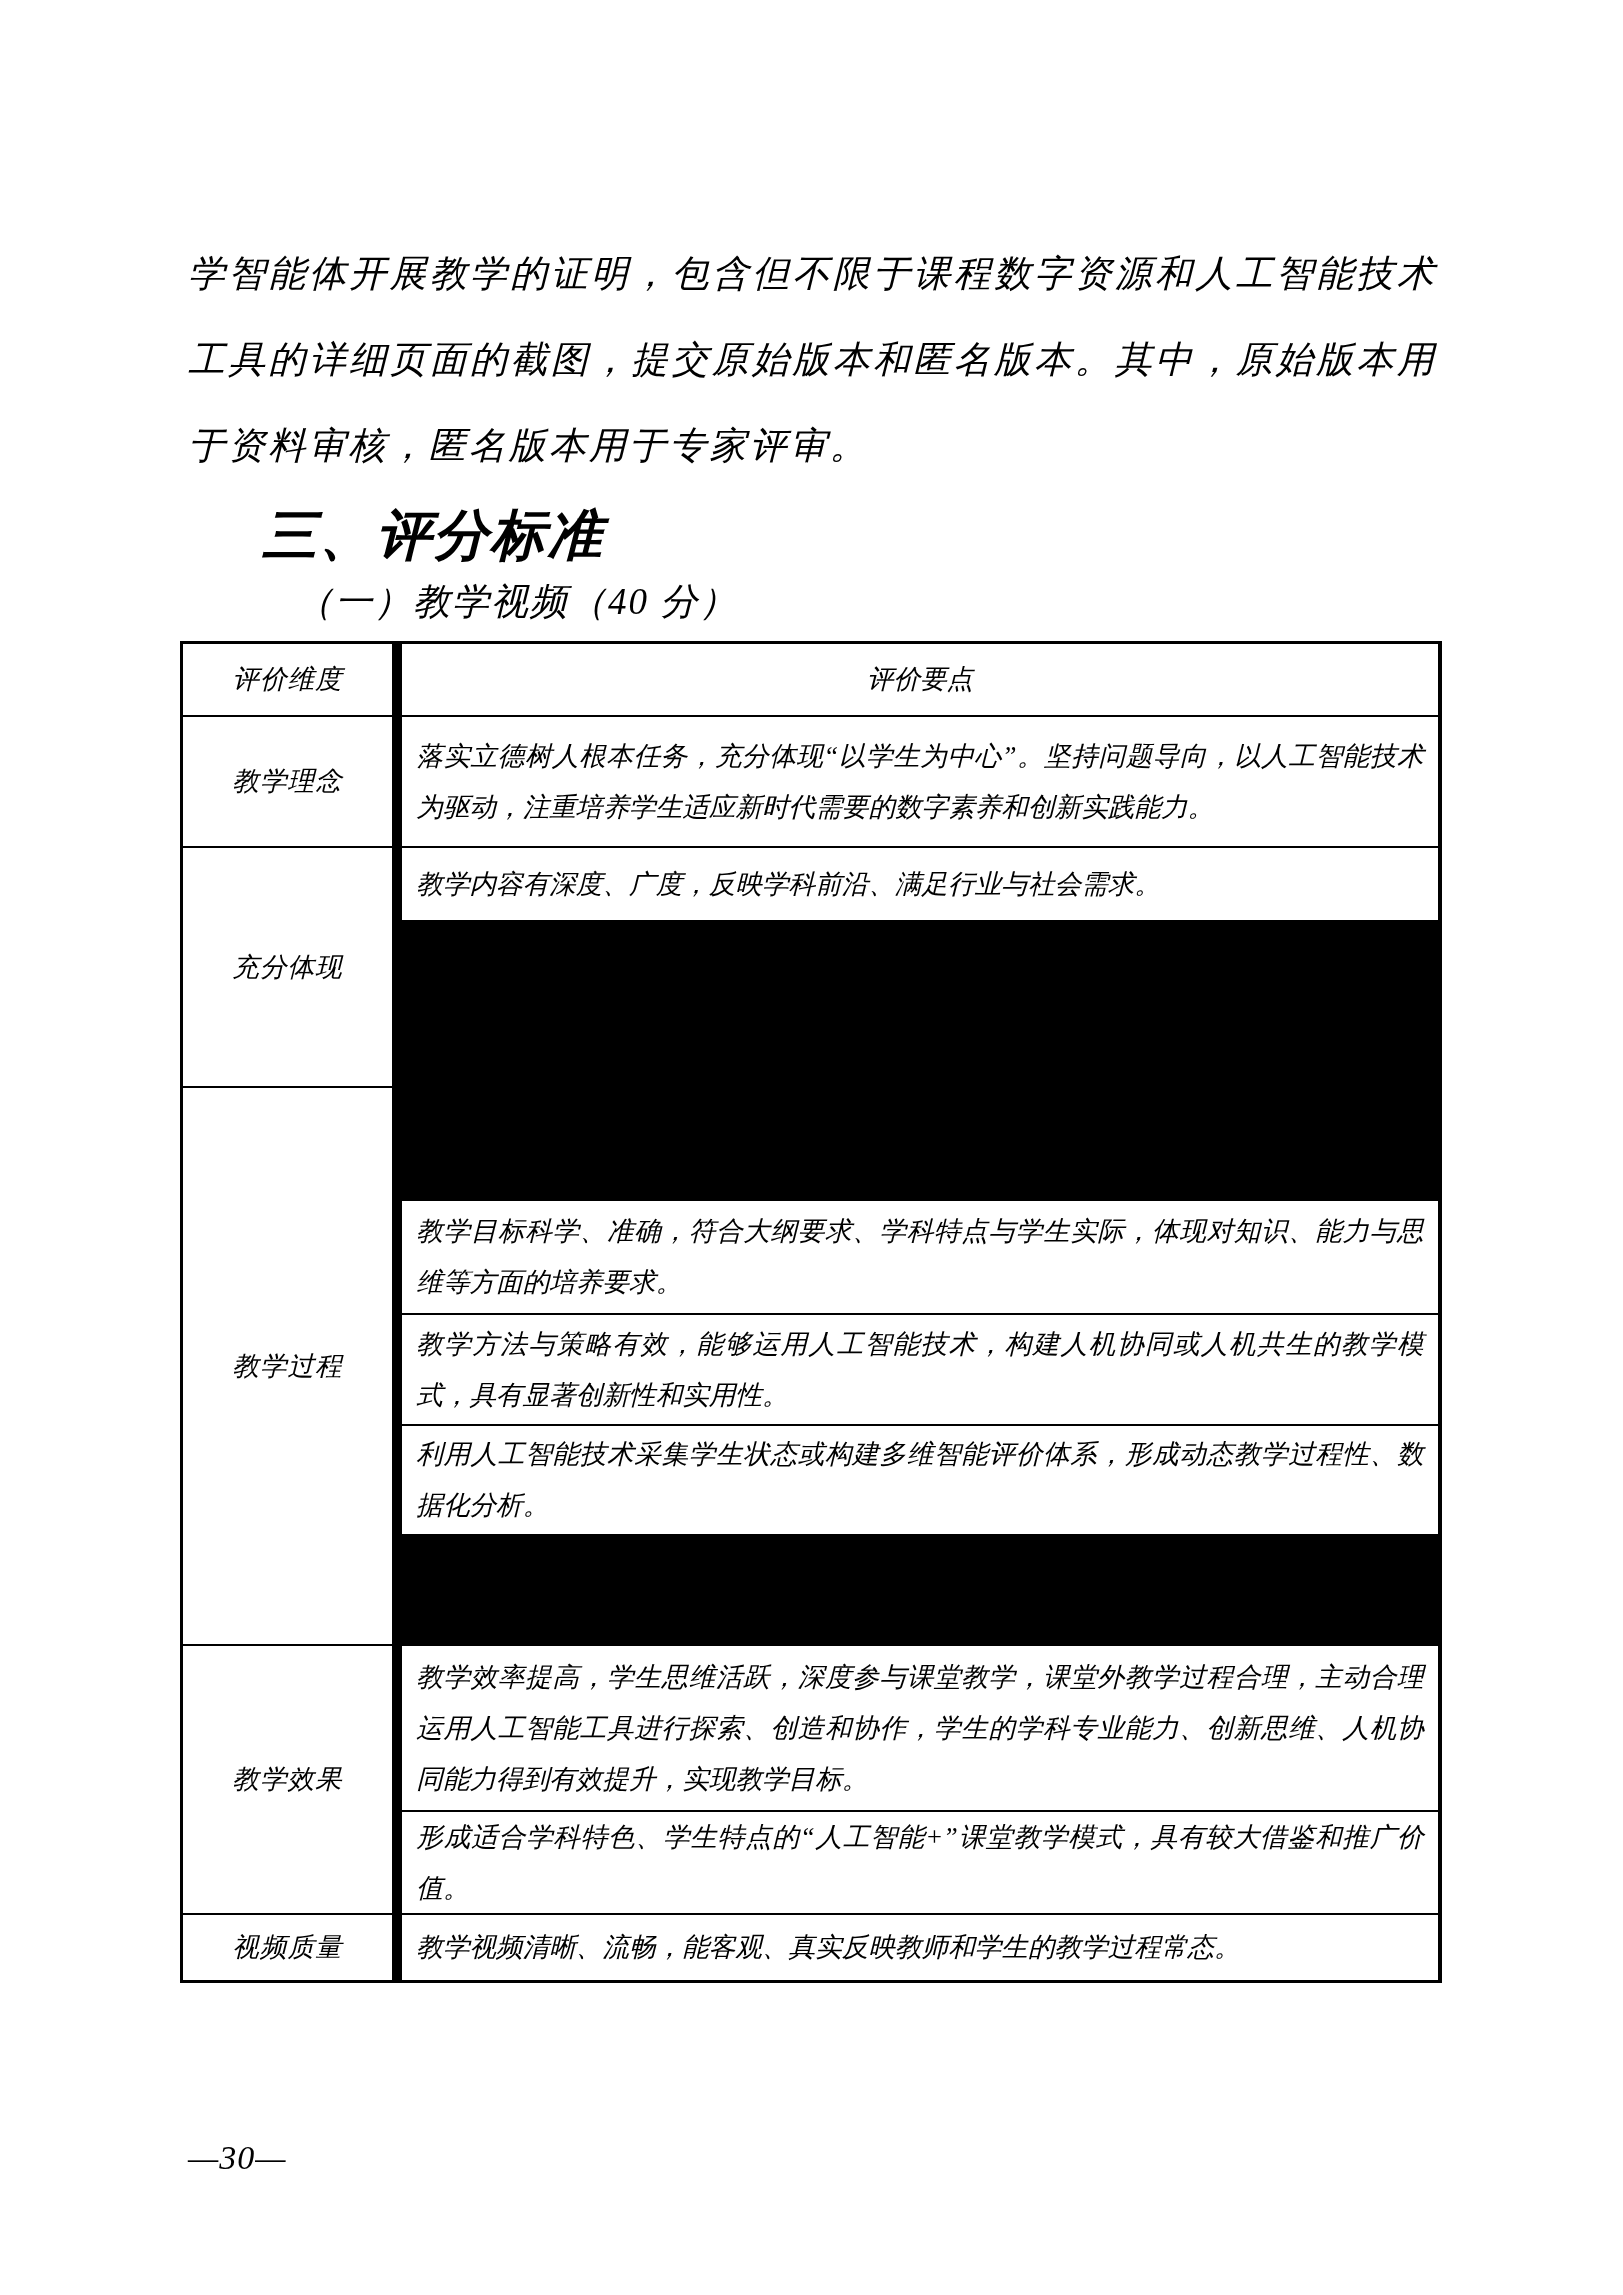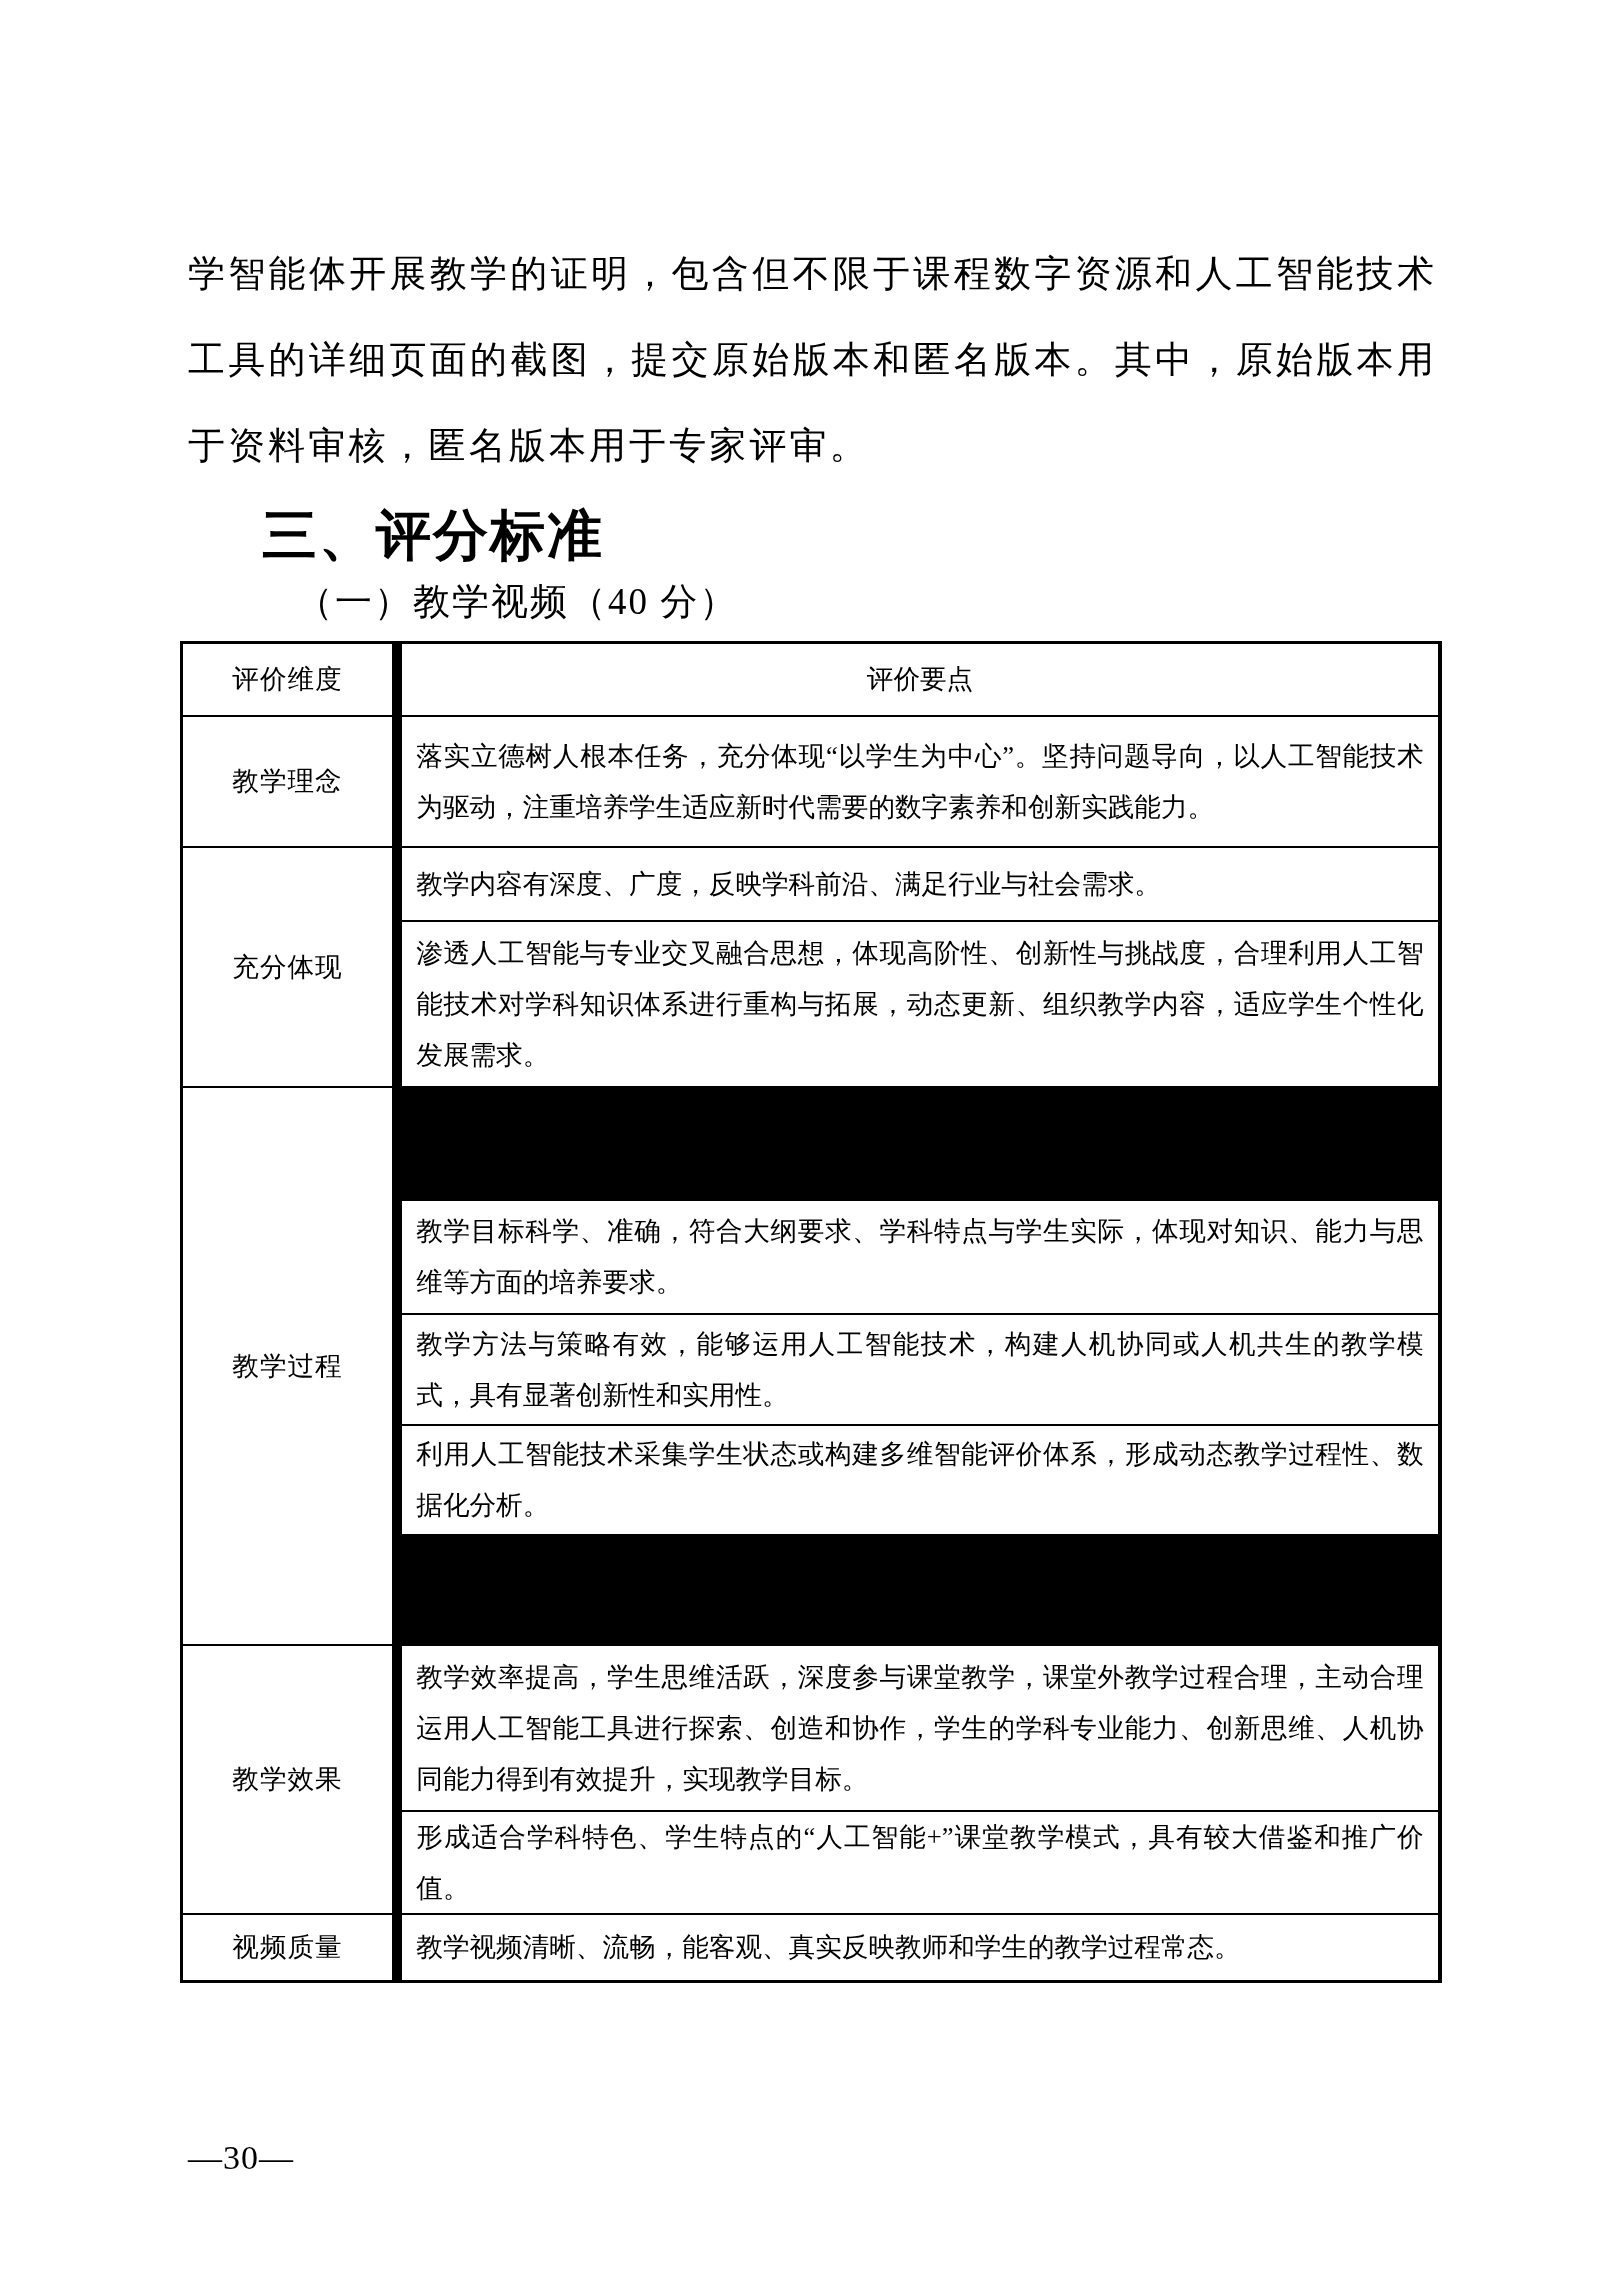--- a/index.html
+++ b/index.html
@@ -2,21 +2,21 @@
 <html style="font-size:8.2px"><head>
 <meta charset="utf-8">
 <style>
   html,body{margin:0;padding:0;}
   body{
     width:1623px;height:2295px;
     background:#ffffff;color:#000000;
     font-family:"Liberation Serif","DejaVu Serif",serif;
     position:relative;overflow:hidden;
   }
-  .abs{position:absolute;}
+  .abs{position:absolute;font-style:italic;}
   .intro{
     left:188px;top:231px;width:1249px;
     font-size:37px;line-height:86px;letter-spacing:3.1px;
     text-align:justify;
   }
   .section-heading{
     left:262px;top:506px;
     font-family:"Liberation Sans","DejaVu Sans",sans-serif;
     font-weight:700;font-size:55px;line-height:59px;letter-spacing:2px;
   }
@@ -59,21 +59,20 @@
 
 <div class="abs tbl">
   <div class="cell dim hdr" style="grid-area:1/1">评价维度</div>
   <div class="cell pt hdr" style="grid-area:1/2">评价要点</div>
 
   <div class="cell dim" style="grid-area:2/1">教学理念</div>
   <div class="cell pt" style="grid-area:2/2">落实立德树人根本任务，充分体现“以学生为中心”。坚持问题导向，以人工智能技术为驱动，注重培养学生适应新时代需要的数字素养和创新实践能力。</div>
 
   <div class="cell dim" style="grid-column:1;grid-row:3 / span 2">充分体现</div>
   <div class="cell pt" style="grid-area:3/2">教学内容有深度、广度，反映学科前沿、满足行业与社会需求。</div>
-  <div class="cell pt" style="grid-area:4/2">渗透人工智能与专业交叉融合思想，体现高阶性、创新性与挑战度，合理利用人工智能技术对学科知识体系进行重构与拓展，动态更新、组织教学内容，适应学生个性化发展需求。</div>
 
   <div class="cell dim" style="grid-column:1;grid-row:5 / span 5">教学过程</div>
   <div class="cell pt" style="grid-area:6/2">教学目标科学、准确，符合大纲要求、学科特点与学生实际，体现对知识、能力与思维等方面的培养要求。</div>
   <div class="cell pt" style="grid-area:7/2">教学方法与策略有效，能够运用人工智能技术，构建人机协同或人机共生的教学模式，具有显著创新性和实用性。</div>
   <div class="cell pt" style="grid-area:8/2">利用人工智能技术采集学生状态或构建多维智能评价体系，形成动态教学过程性、数据化分析。</div>
 
   <div class="cell dim" style="grid-column:1;grid-row:10 / span 2">教学效果</div>
   <div class="cell pt" style="grid-area:10/2">教学效率提高，学生思维活跃，深度参与课堂教学，课堂外教学过程合理，主动合理运用人工智能工具进行探索、创造和协作，学生的学科专业能力、创新思维、人机协同能力得到有效提升，实现教学目标。</div>
   <div class="cell pt" style="grid-area:11/2">形成适合学科特色、学生特点的“人工智能+”课堂教学模式，具有较大借鉴和推广价值。</div>
 

